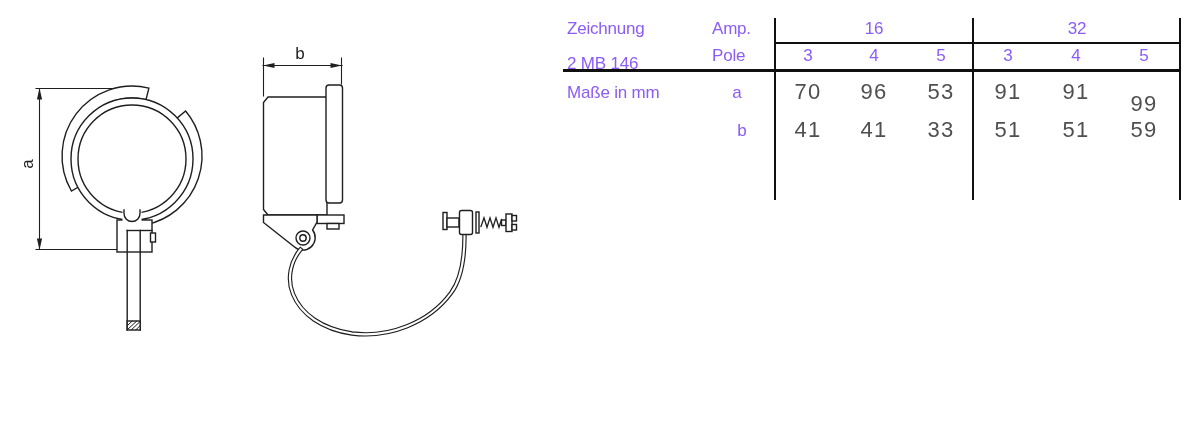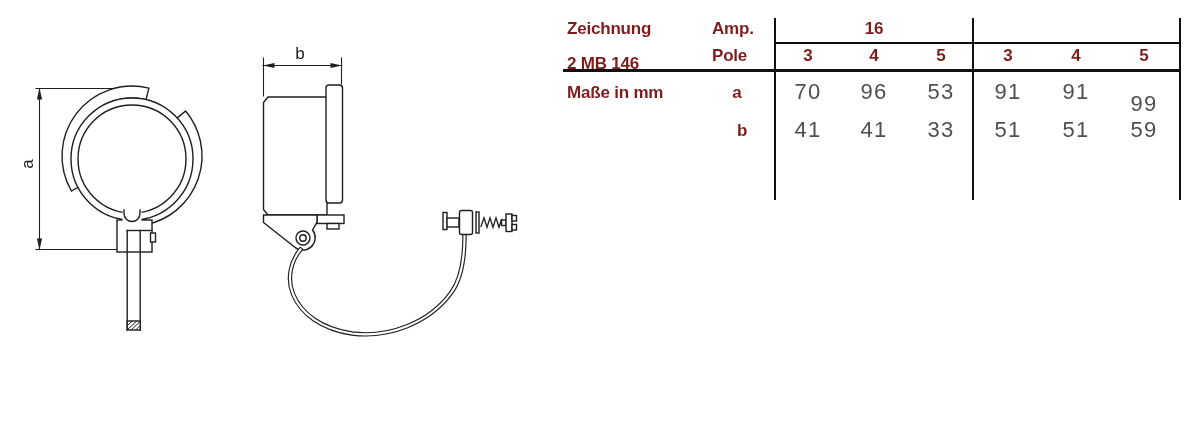--- a/index.html
+++ b/index.html
@@ -1,19 +1,19 @@
 <!DOCTYPE html>
 <html><head>
 <meta charset="utf-8">
 <style>
   html,body{margin:0;padding:0;background:#ffffff;}
   .canvas{position:relative;width:1200px;height:427px;background:#ffffff;overflow:hidden;
           font-family:"Liberation Sans", sans-serif;}
   .abs{position:absolute;}
-  .hdr{font-weight:700;font-size:17px;color:#7f1d1d;letter-spacing:-0.2px;line-height:19px;white-space:nowrap;}
+  .hdr{font-weight:400;font-size:17px;color:#8b5cf6;letter-spacing:-0.2px;line-height:19px;white-space:nowrap;}
   .val{font-weight:400;font-size:22px;color:#4f4f4f;letter-spacing:1.2px;line-height:20px;white-space:nowrap;}
   .cell{text-align:center;}
   .rline{background:#101010;}
   svg text{font-family:"Liberation Sans", sans-serif;}
 </style>
 </head>
 <body>
 
 <div class="canvas">
 
@@ -89,20 +89,21 @@
     <div class="abs rline" style="left:1179px;top:18px;width:2px;height:182px;"></div>
 
     <div class="abs hdr" style="left:567px;top:19px;">Zeichnung</div>
     <div class="abs hdr" style="left:567px;top:46px;margin-top:8px;">2 MB 146</div>
     <div class="abs hdr" style="left:567px;top:83px;">Maße in mm</div>
 
     <div class="abs hdr" style="left:712px;top:19px;">Amp.</div>
     <div class="abs hdr" style="left:712px;top:46px;">Pole</div>
 
     <div class="abs hdr cell" style="left:775px;top:19px;width:198px;">16</div>
+    <div class="abs hdr cell" style="left:974px;top:19px;width:206px;">32</div>
 
     <div class="abs hdr cell" style="left:773px;top:46px;width:70px;">3</div>
     <div class="abs hdr cell" style="left:839px;top:46px;width:70px;">4</div>
     <div class="abs hdr cell" style="left:906px;top:46px;width:70px;">5</div>
     <div class="abs hdr cell" style="left:973px;top:46px;width:70px;">3</div>
     <div class="abs hdr cell" style="left:1041px;top:46px;width:70px;">4</div>
     <div class="abs hdr cell" style="left:1109px;top:46px;width:70px;">5</div>
 
     <div class="abs hdr cell" style="left:704px;top:83px;width:66px;">a</div>
     <div class="abs val cell" style="left:773px;top:82px;width:70px;">70</div>

